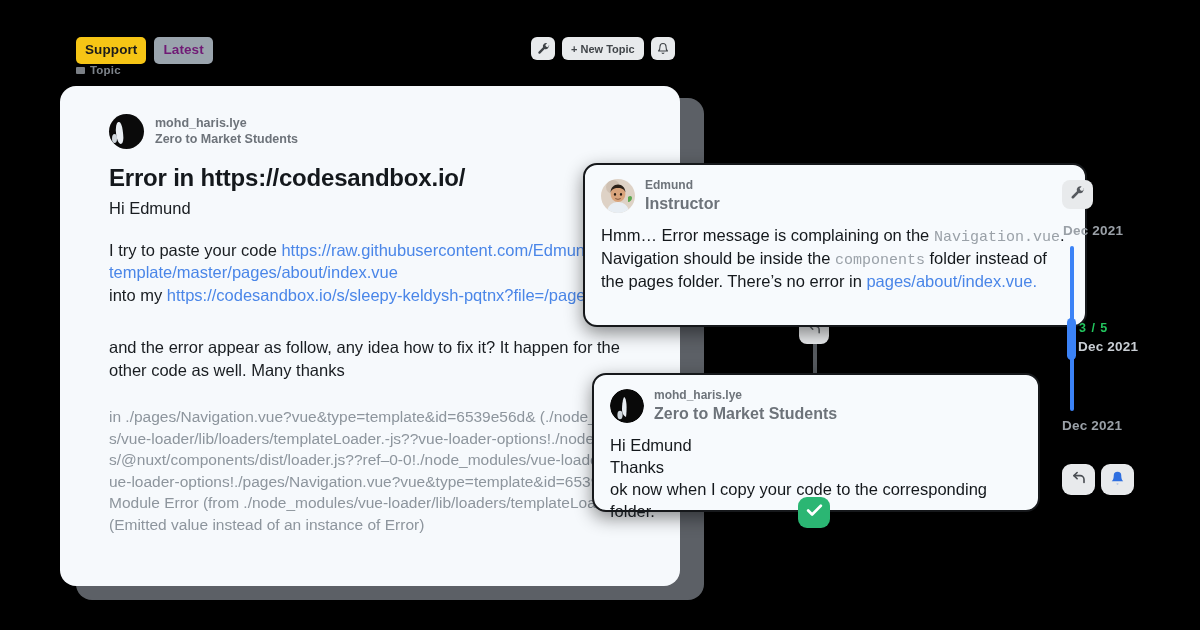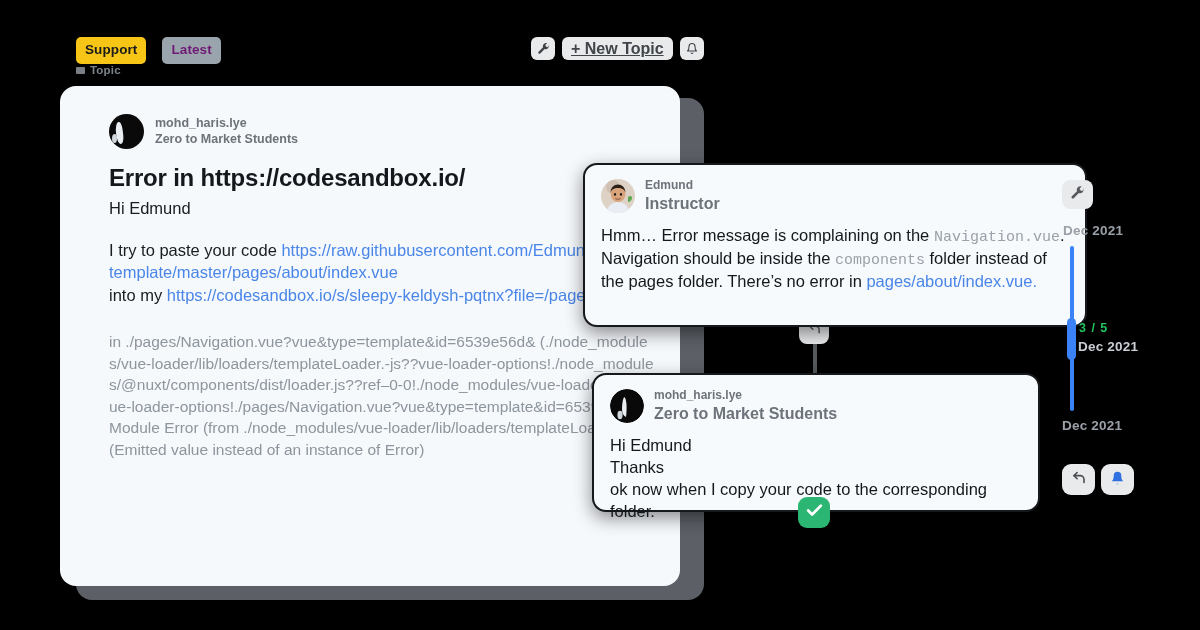--- a/index.html
+++ b/index.html
@@ -5,40 +5,40 @@
   * { box-sizing: border-box; margin: 0; padding: 0; }
   html, body {
     width: 1200px; height: 630px;
     background: #000;
     font-family: "Liberation Sans", sans-serif;
     overflow: hidden;
   }
   #stage { position: relative; width: 1200px; height: 630px; background:#000; }
 
   
-  .tag-row { position:absolute; left:76px; top:37px; display:flex; gap:16px; align-items:center; }
+  .tag-row { position:absolute; left:76px; top:37px; display:flex; gap:8px; align-items:center; }
   .tag {
     font-size:13.5px; font-weight:700; line-height:1;
     padding:6px 9px 7px; border-radius:5px; color:#1b1b1b; letter-spacing:.1px;
   }
   .tag.support { background:#f6c515; }
   .tag.latest  { background:#9aa4ad; color:#701a75;text-align:center; }
 
   .breadcrumb { position:absolute; left:76px; top:64px; display:flex; align-items:center; gap:5px; }
   .bc-sq { width:9px; height:7px; background:#7a7f85; display:inline-block; border-radius:1px; }
   .bc-txt { font-size:11.5px; font-weight:700; color:#7d838a; letter-spacing:.2px; }
 
   .topbar-actions { position:absolute; left:531px; top:37px; display:flex; gap:7px; align-items:center; }
   .tb-btn {
     background:#e8eaec; border-radius:6px; height:23px;
     display:flex; align-items:center; justify-content:center;
     color:#414549; font-size:13px; font-weight:700;
   }
   .tb-btn.icon { width:24px; }
-  .tb-btn.newtopic { padding:8px 9px; font-size:16px;text-decoration:underline; }
+  .tb-btn.newtopic { padding:8px 9px; font-size:11px; }
   .tb-btn svg { display:block; }
 
   
   .shadow-panel {
     position:absolute; left:76px; top:98px; width:628px; height:502px;
     background:#5c6066; border-radius:16px;
   }
   .main-card {
     position:absolute; left:60px; top:86px; width:620px; height:500px;
     background:#f6f9fc; border-radius:16px; overflow:hidden;
@@ -161,20 +161,21 @@
       </div>
 
       <h1 class="post-title">Error in https://codesandbox.io/</h1>
       <div class="post-greet">Hi Edmund</div>
 
       <div class="post-body">
         <span>I try to paste your code </span><a class="lnk" href="#">https://raw.githubusercontent.com/EdmundHee/nuxt-template/master/pages/about/index.vue</a><br>
         <span>into my </span><a class="lnk" href="#">https://codesandbox.io/s/sleepy-keldysh-pqtnx?file=/pages/index.vue</a>
       </div>
 
+      <div class="post-body2">and the error appear as follow, any idea how to fix it? It happen for the other code as well. Many thanks</div>
 
       <div class="err-block">in ./pages/Navigation.vue?vue&amp;type=template&amp;id=6539e56d&amp; (./node_modules/vue-loader/lib/loaders/templateLoader.-js??vue-loader-options!./node_modules/@nuxt/components/dist/loader.js??ref–0-0!./node_modules/vue-loader/lib??vue-loader-options!./pages/Navigation.vue?vue&amp;type=template&amp;id=6539e56d&amp;)
 Module Error (from ./node_modules/vue-loader/lib/loaders/templateLoader.js):
 (Emitted value instead of an instance of Error)</div>
     </div>
   </div>
 
   <div class="connector"></div>
   <div class="reply-badge">
     <span>

